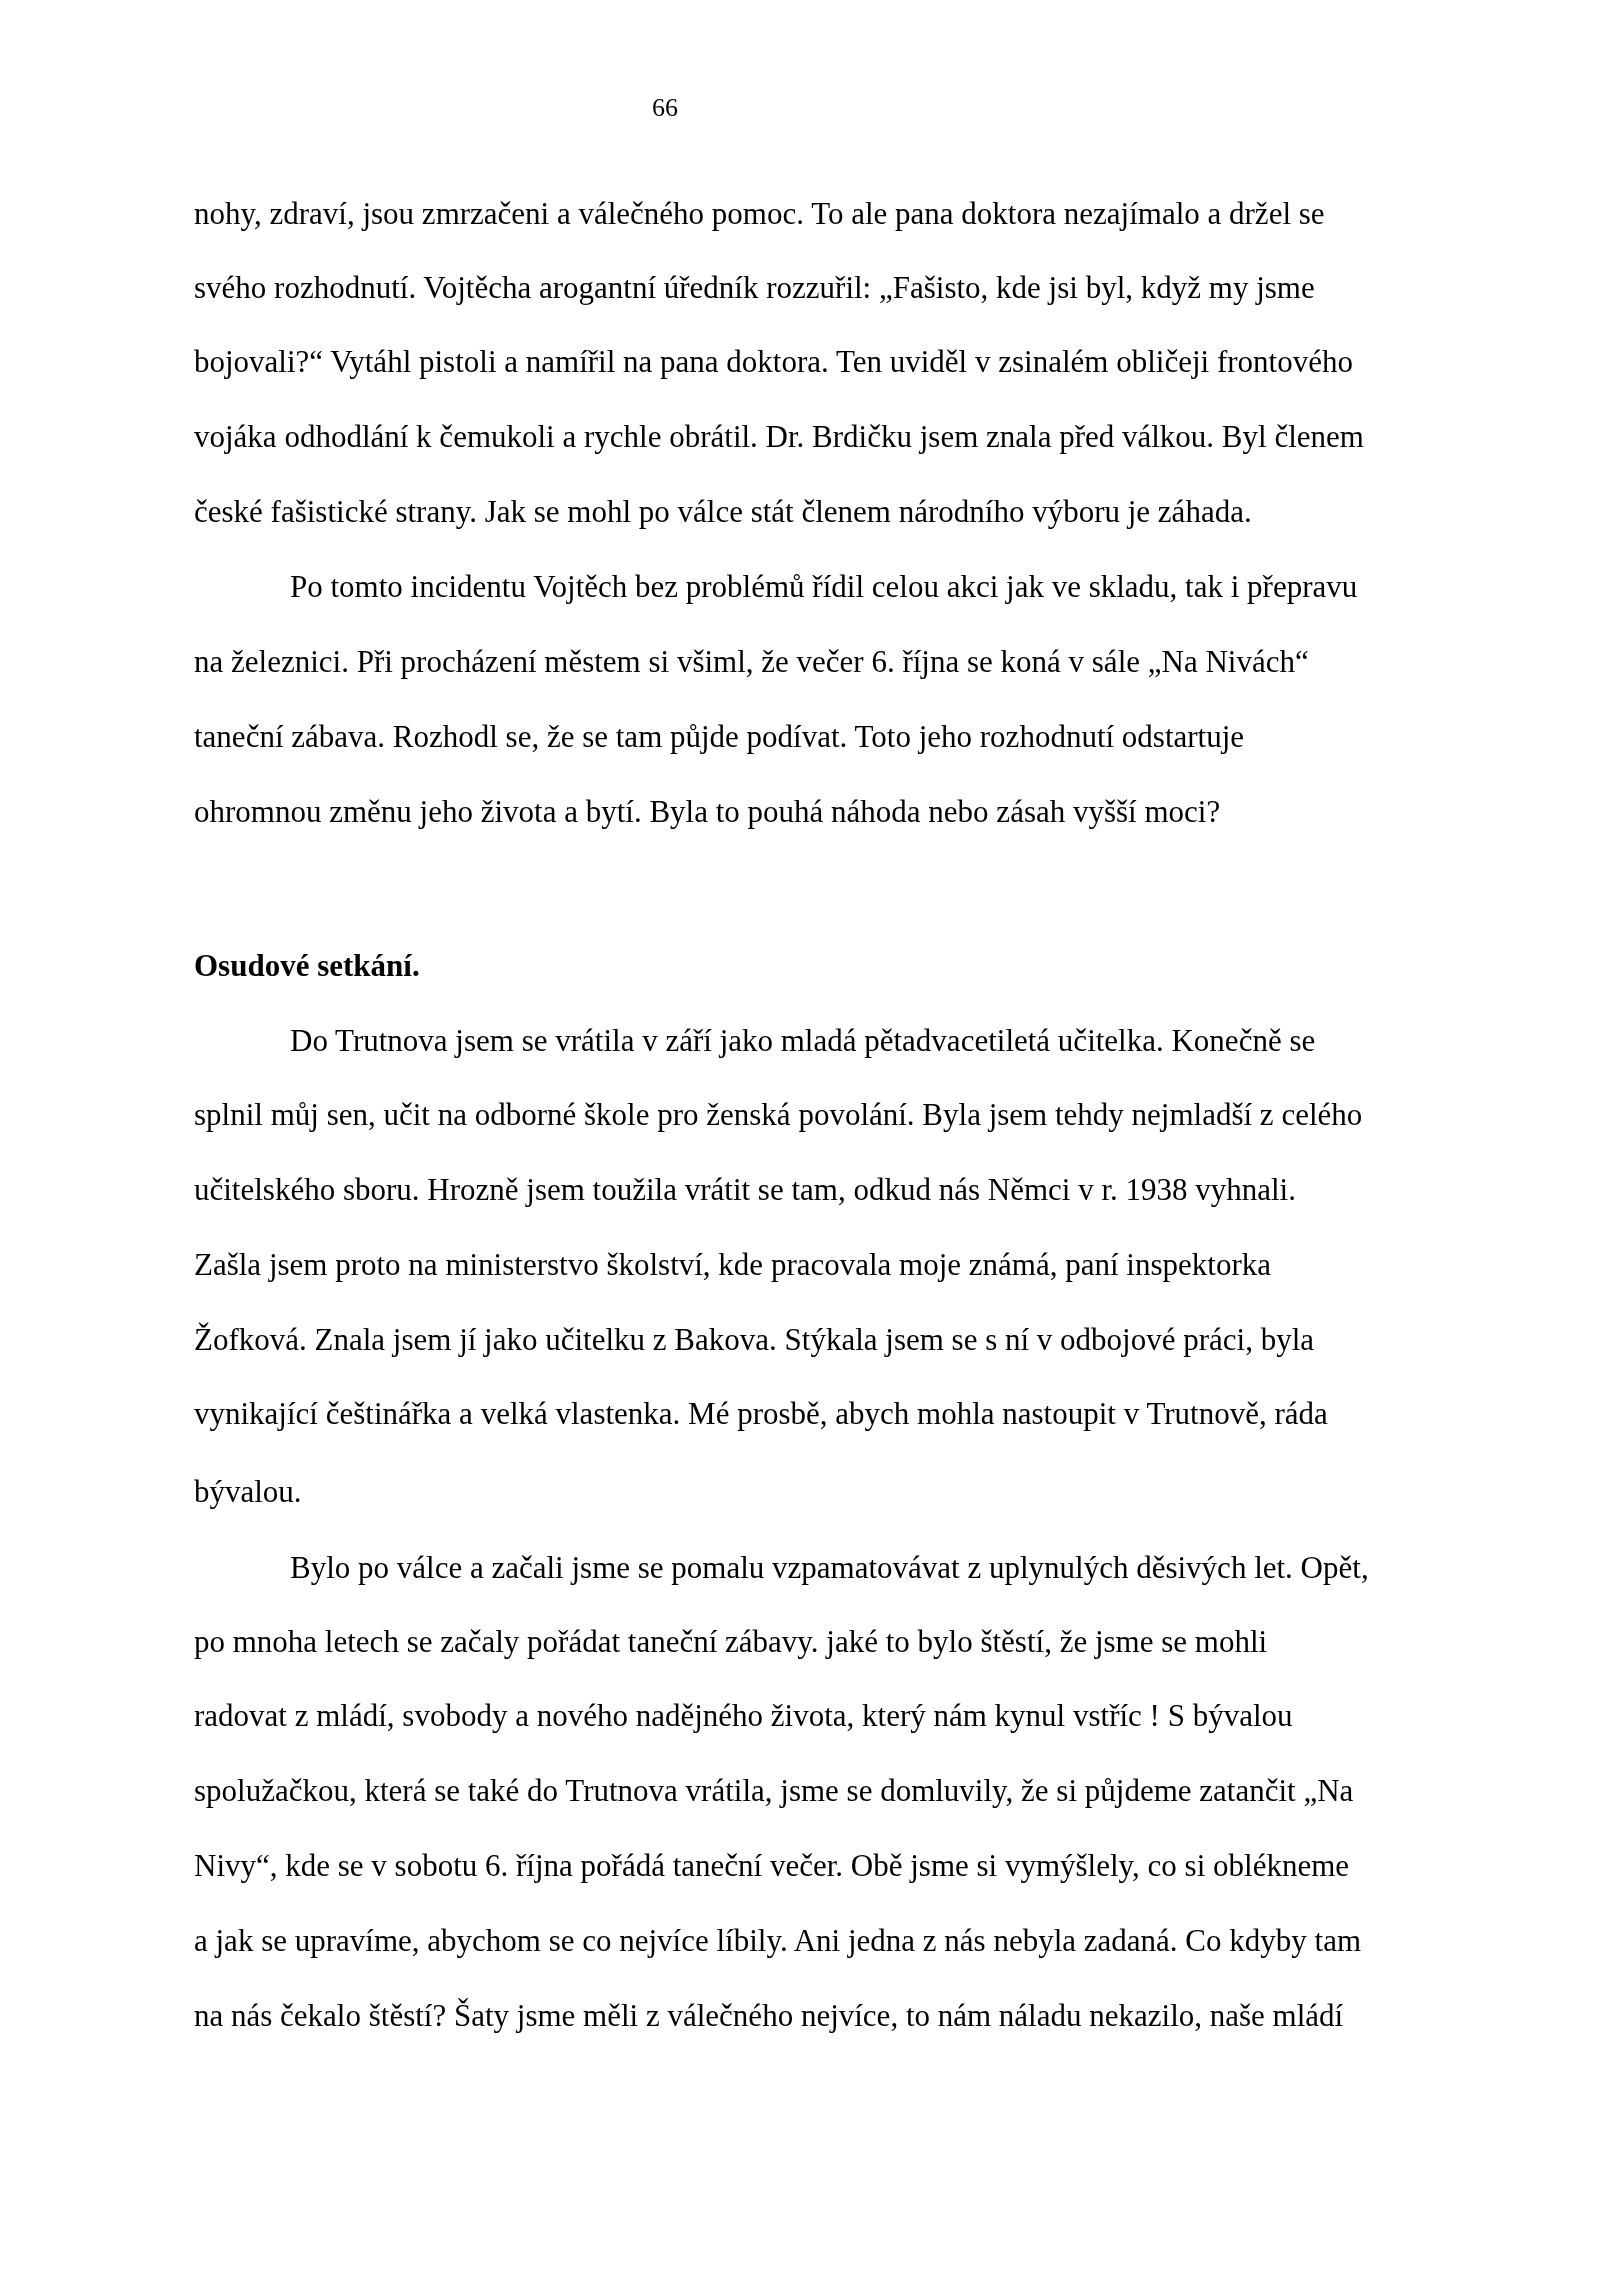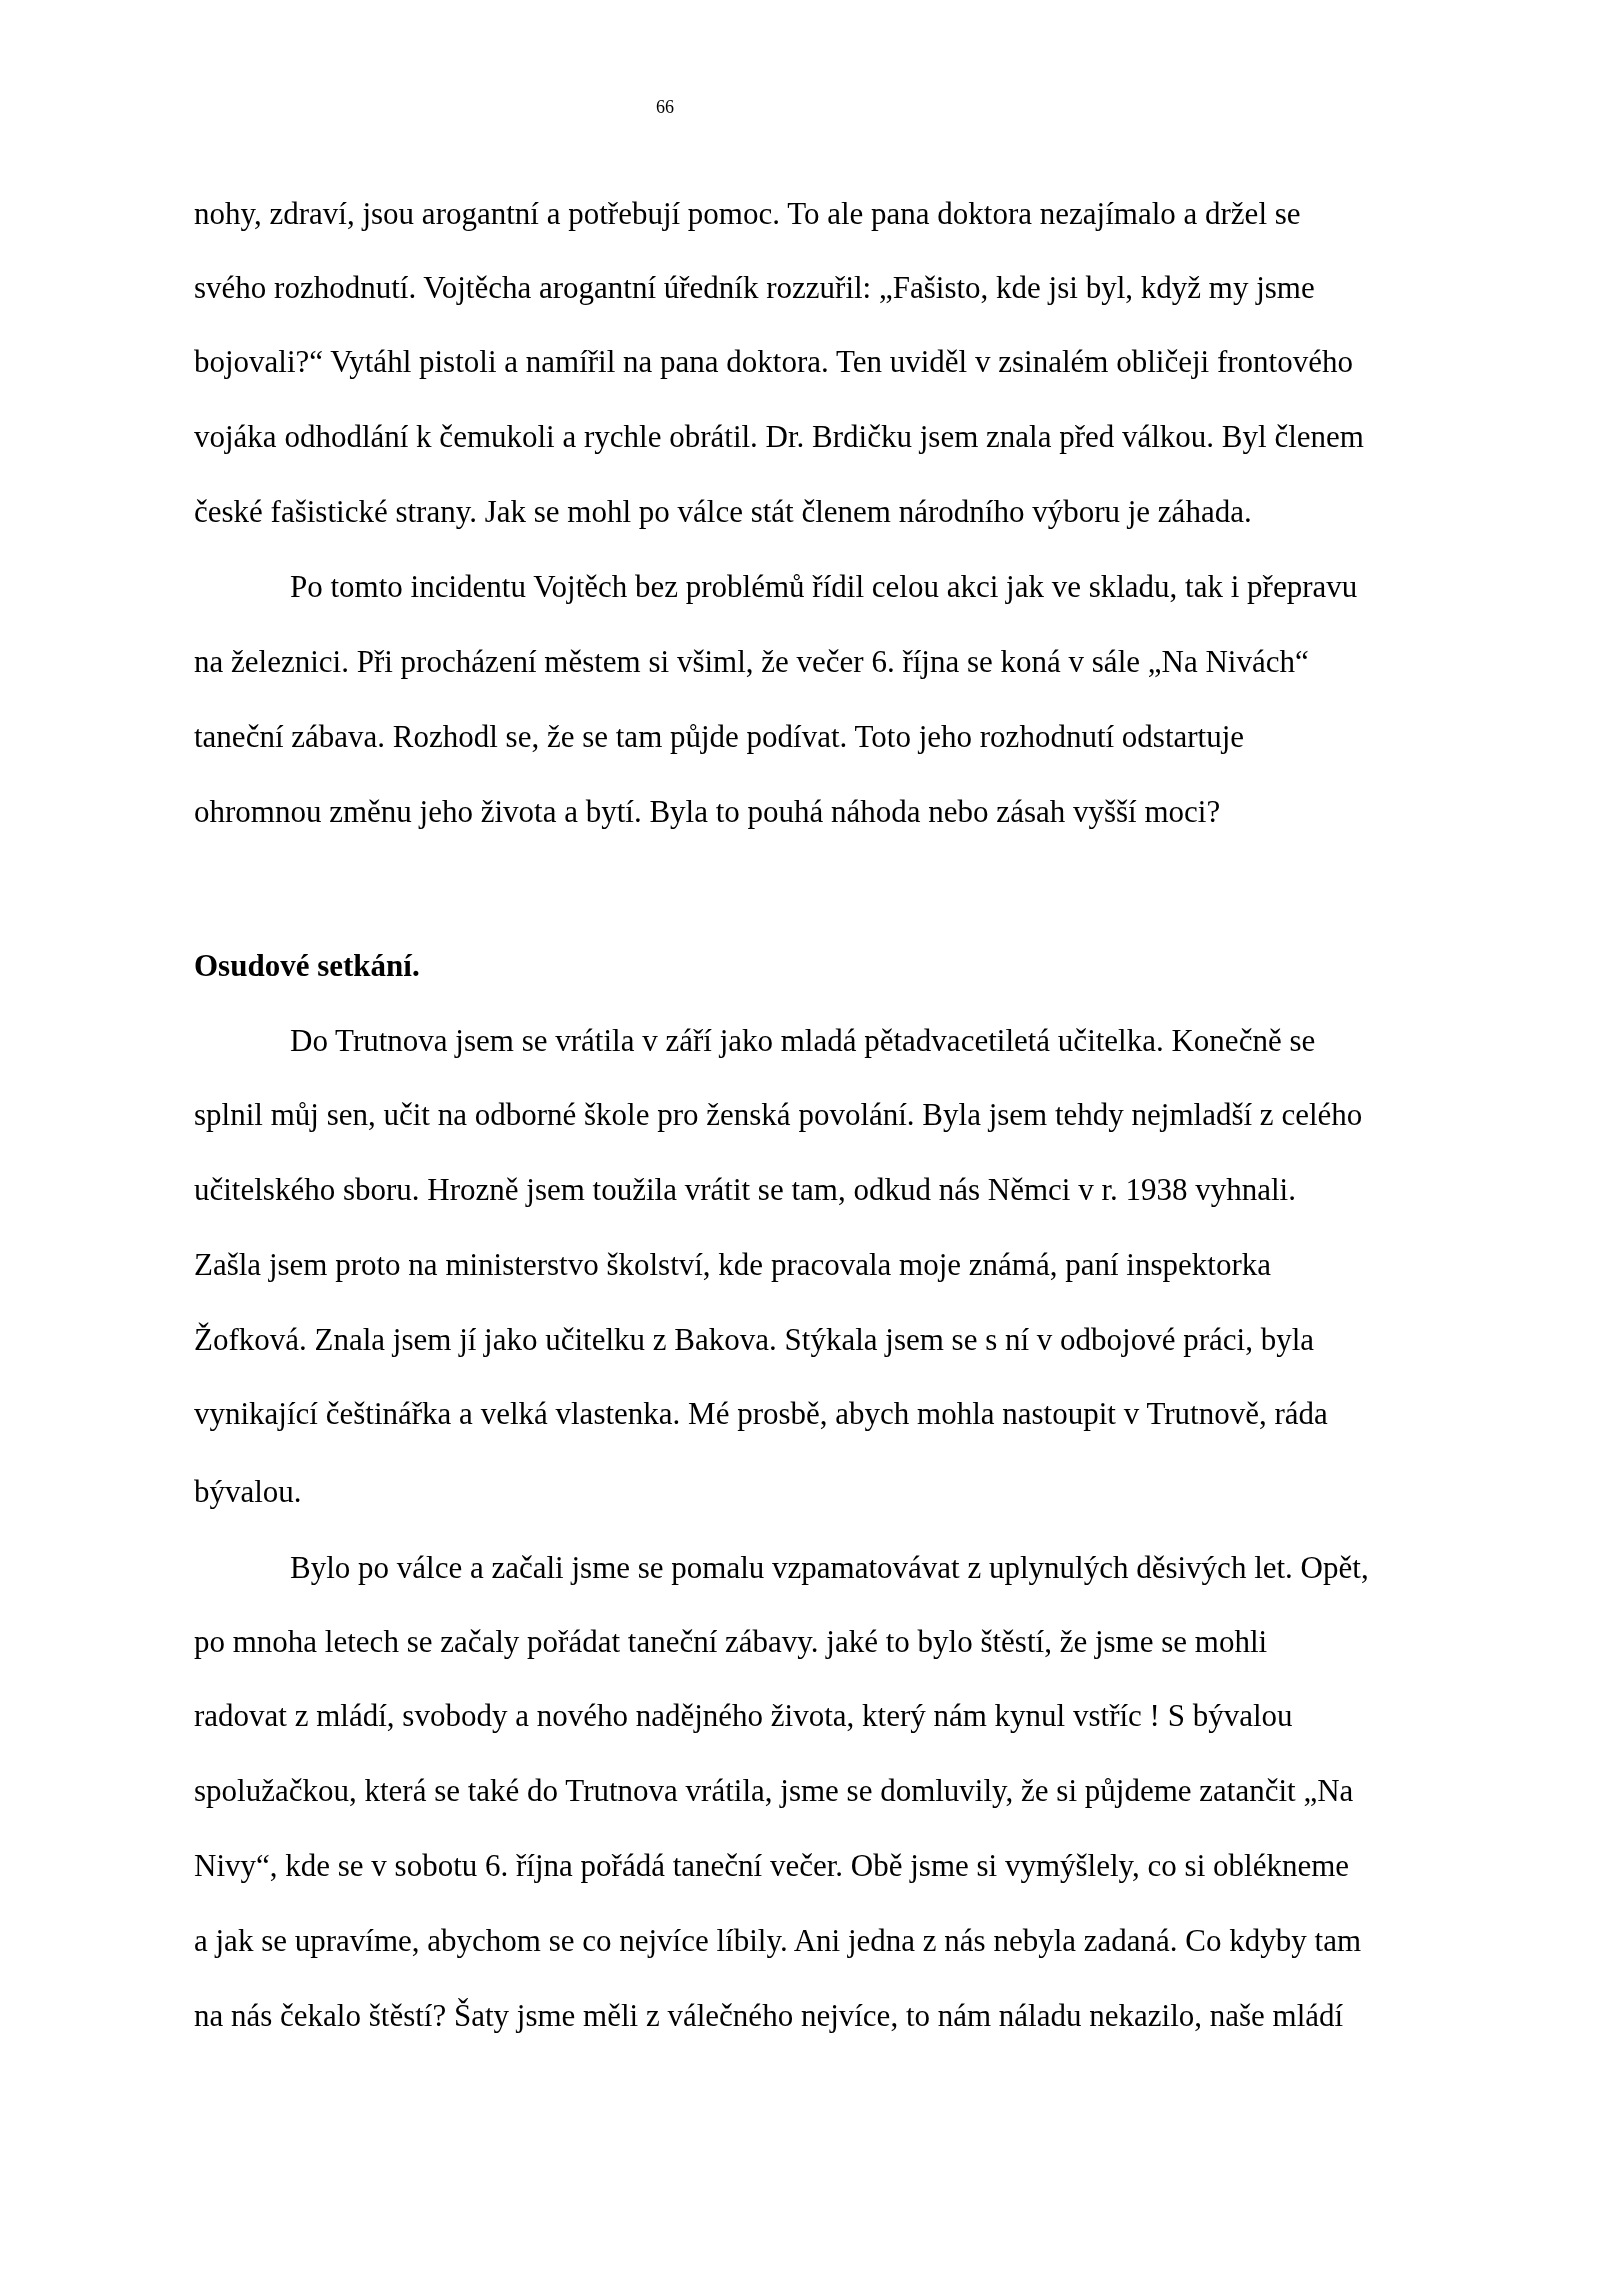--- a/index.html
+++ b/index.html
@@ -1,31 +1,31 @@
 <!DOCTYPE html>
 <html style="font-size:10.5px"><head>
 <meta charset="utf-8">
 <style>
   html, body { margin: 0; padding: 0; background: #ffffff; }
   body { width: 1623px; height: 2295px; position: relative; overflow: hidden;
          font-family: "Liberation Serif", "DejaVu Serif", serif; color: #000; }
   .page { position: absolute; left: 0; top: 0; width: 1623px; height: 2295px; background: #fff; }
   .page-number { position: absolute; left: 0; width: 1330px; top: 92px; text-align: center;
-                 font-size: 18px; line-height: 31px; }
+                 font-size: 26px; line-height: 31px; }
   .line { position: absolute; left: 194px; white-space: nowrap; font-size: 31px; line-height: 39px; }
   .line.indent { left: 290px; }
   .heading { position: absolute; left: 194px; white-space: nowrap; font-size: 31px; line-height: 39px; font-weight: bold; }
 </style>
 </head>
 <body>
 
 <div class="page">
   <div class="page-number">66</div>
 
-  <div class="line" style="top:194px">nohy, zdraví, jsou arogantní a potřebují pomoc. To ale pana doktora nezajímalo a držel se</div>
+  <div class="line" style="top:194px">nohy, zdraví, jsou zmrzačeni a válečného pomoc. To ale pana doktora nezajímalo a držel se</div>
   <div class="line" style="top:268px">svého rozhodnutí. Vojtěcha arogantní úředník rozzuřil: „Fašisto, kde jsi byl, když my jsme</div>
   <div class="line" style="top:342px">bojovali?“ Vytáhl pistoli a namířil na pana doktora. Ten uviděl v zsinalém obličeji frontového</div>
   <div class="line" style="top:417px">vojáka odhodlání k čemukoli a rychle obrátil. Dr. Brdičku jsem znala před válkou. Byl členem</div>
   <div class="line" style="top:492px">české fašistické strany. Jak se mohl po válce stát členem národního výboru je záhada.</div>
 
   <div class="line indent" style="top:567px">Po tomto incidentu Vojtěch bez problémů řídil celou akci jak ve skladu, tak i přepravu</div>
   <div class="line" style="top:642px">na železnici. Při procházení městem si všiml, že večer 6. října se koná v sále „Na Nivách“</div>
   <div class="line" style="top:717px">taneční zábava. Rozhodl se, že se tam půjde podívat. Toto jeho rozhodnutí odstartuje</div>
   <div class="line" style="top:792px">ohromnou změnu jeho života a bytí. Byla to pouhá náhoda nebo zásah vyšší moci?</div>
 

